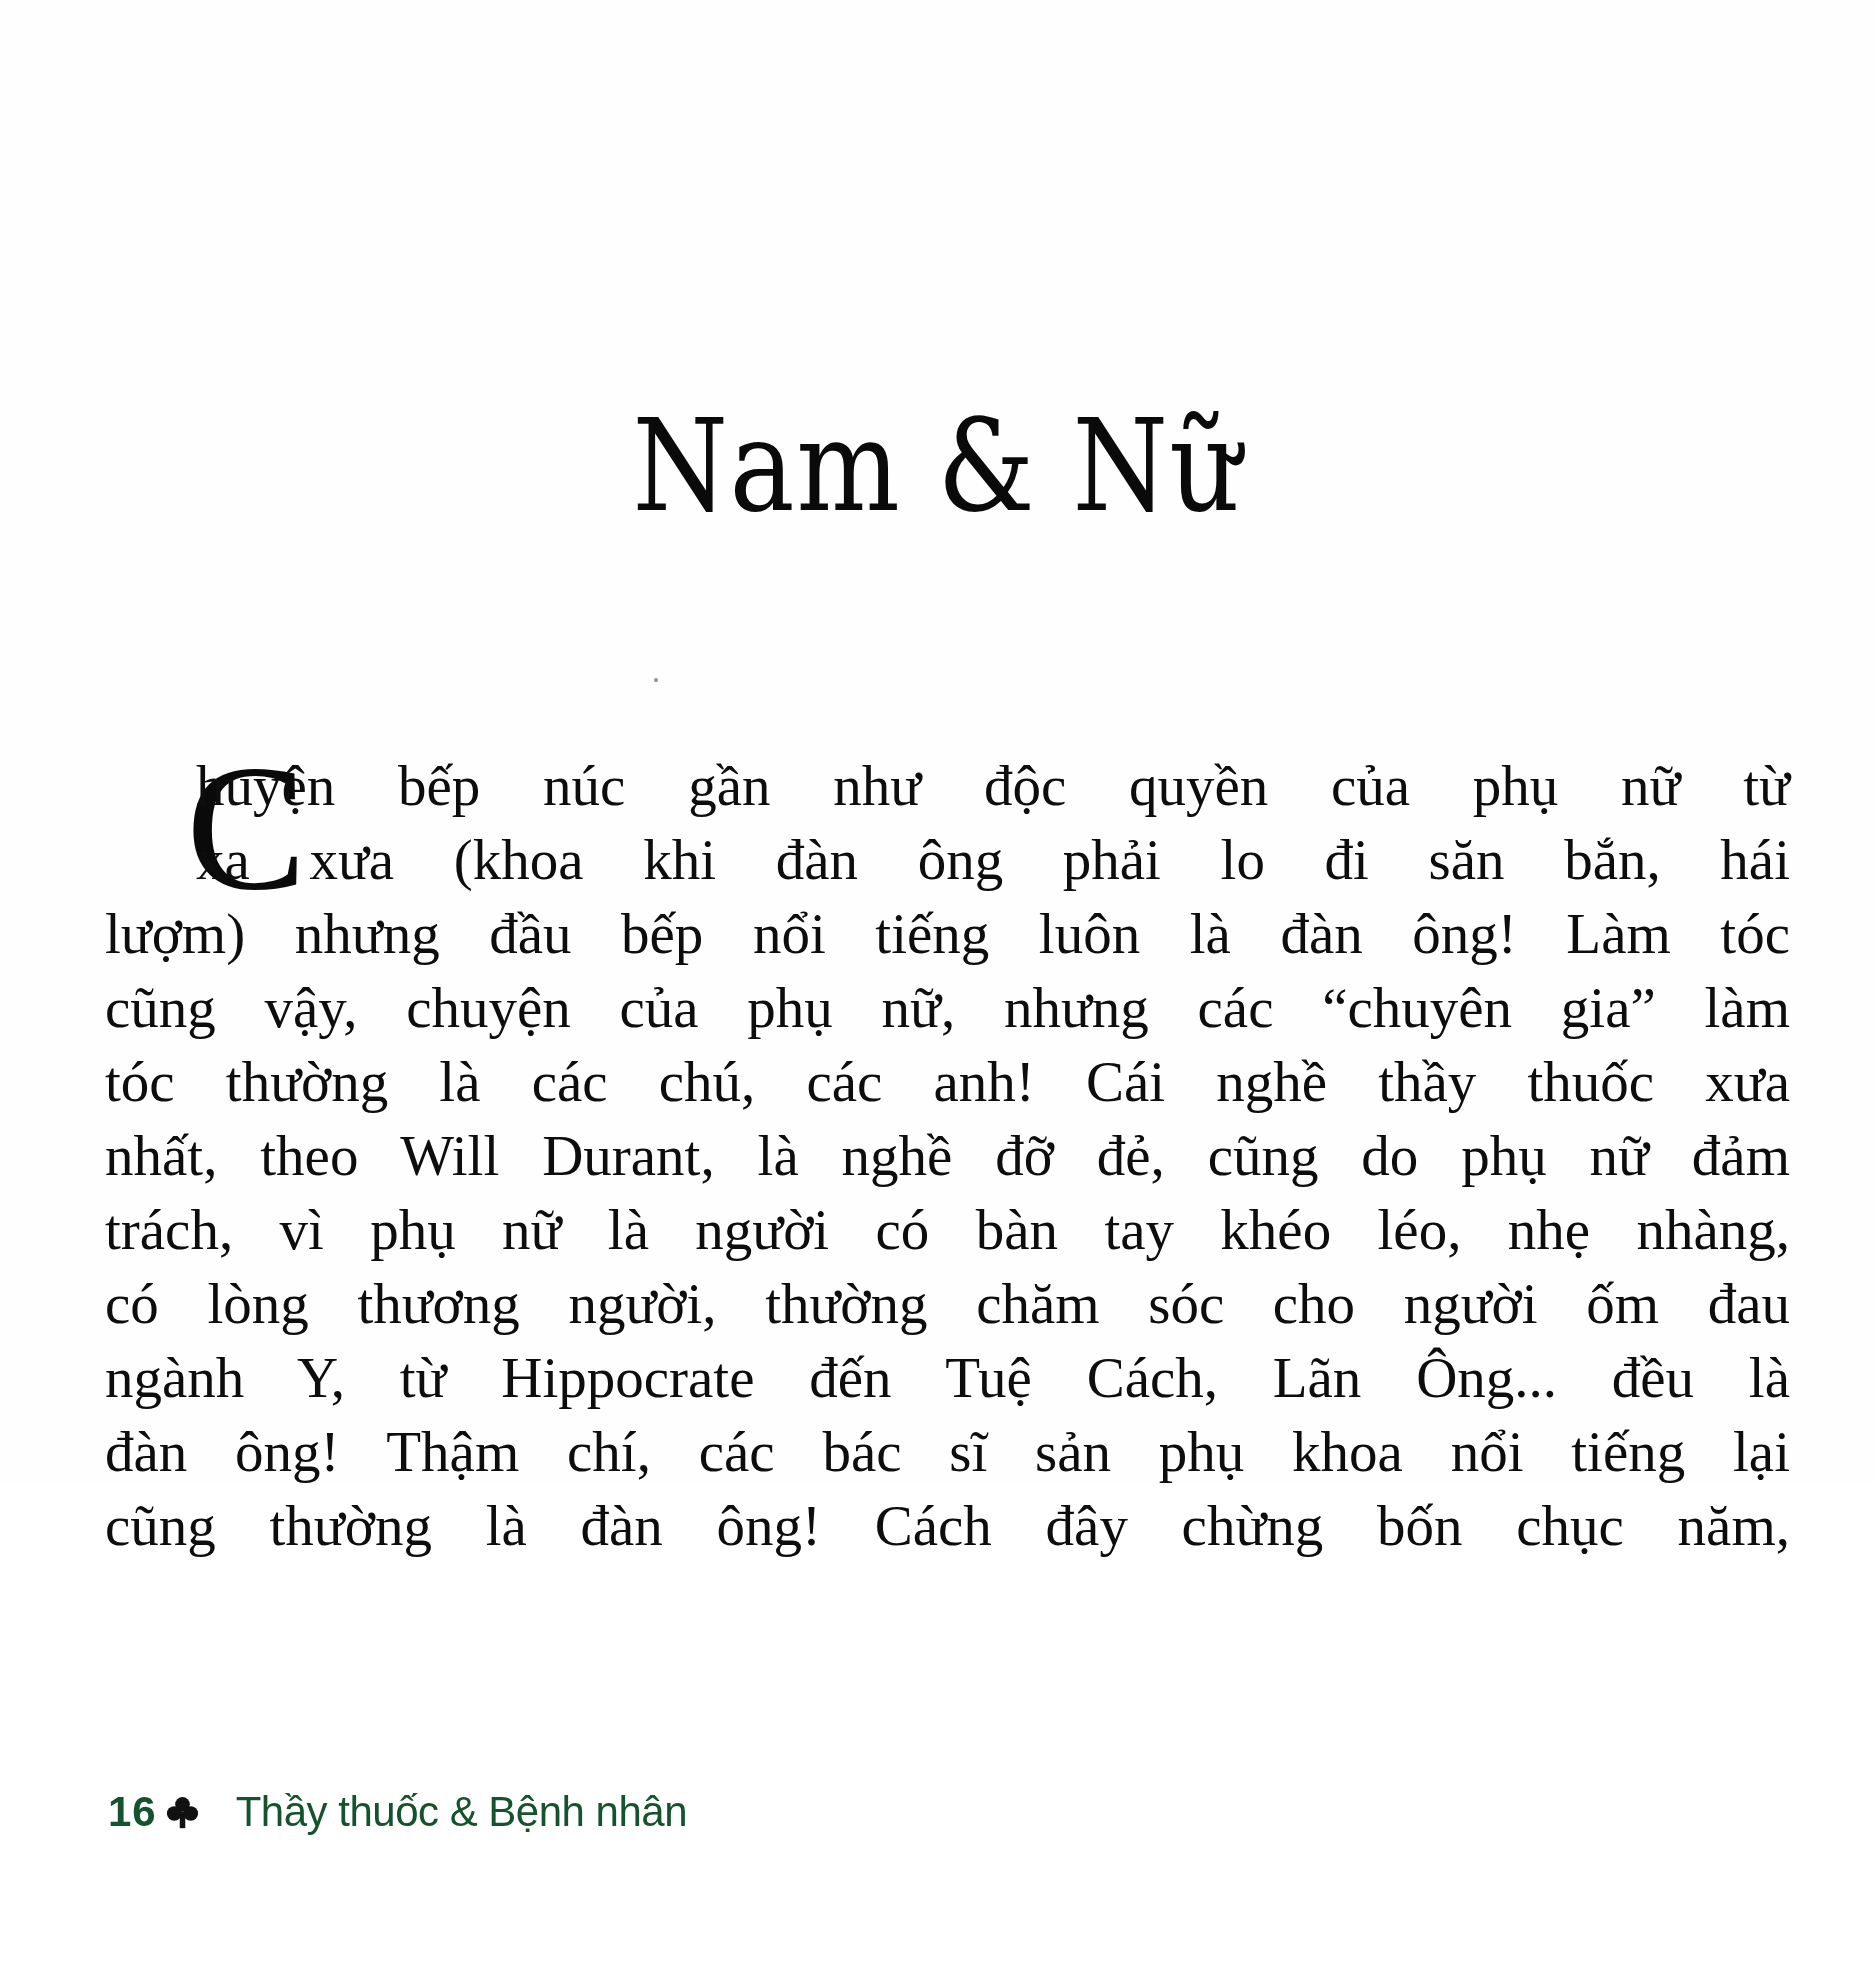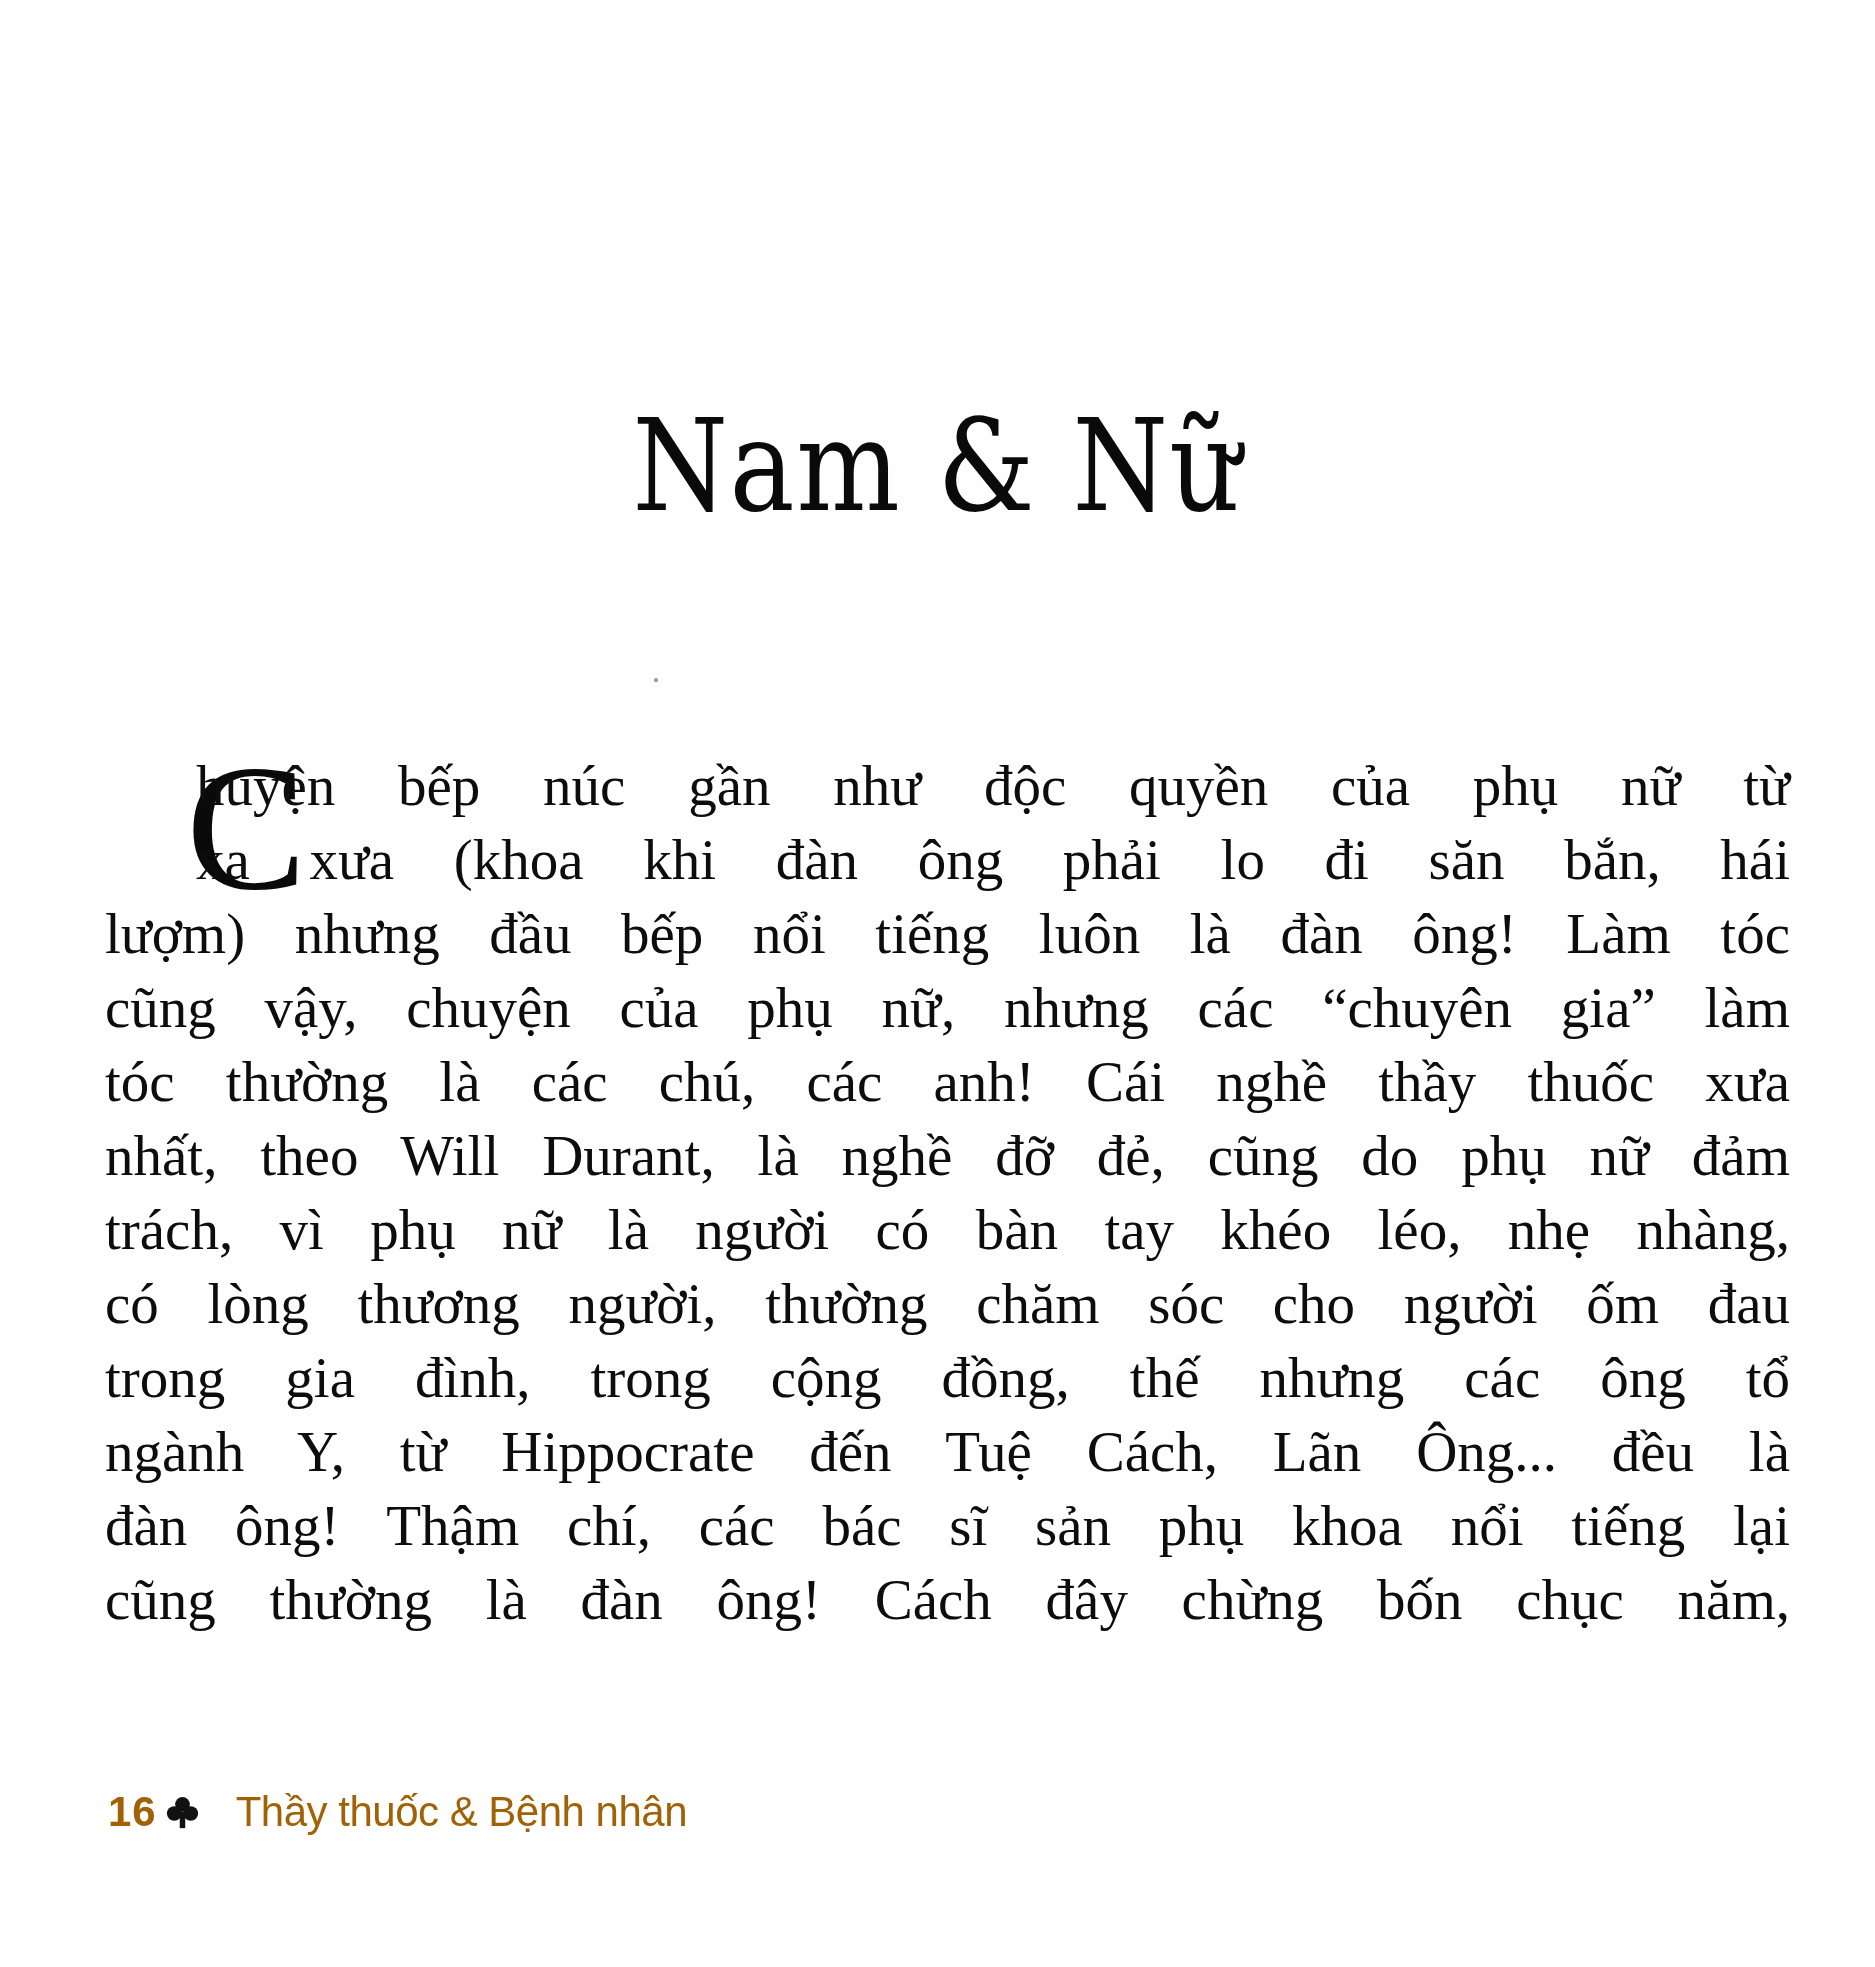--- a/index.html
+++ b/index.html
@@ -78,21 +78,21 @@
     }
     .footer {
       position: absolute;
       left: 108px;
       top: 1789px;
       height: 46px;
       display: flex;
       align-items: center;
       font-family: "Liberation Sans", sans-serif;
       font-size: 42px;
-      color: #a16207;
+      color: #14532d;
     }
     .page-number {
       font-weight: bold;
       letter-spacing: 0.9px;
     }
     .club-icon {
       display: inline-block;
       width: 33px;
       height: 37px;
       margin-left: 9.2px;
@@ -115,21 +115,20 @@
   <div class="body-text">
     <span class="drop-cap">C</span>
     <span class="line indent">huyện bếp núc gần như độc quyền của phụ nữ từ</span>
     <span class="line indent">xa xưa (khoa khi đàn ông phải lo đi săn bắn, hái</span>
     <span class="line">lượm) nhưng đầu bếp nổi tiếng luôn là đàn ông! Làm tóc</span>
     <span class="line">cũng vậy, chuyện của phụ nữ, nhưng các “chuyên gia” làm</span>
     <span class="line">tóc thường là các chú, các anh! Cái nghề thầy thuốc xưa</span>
     <span class="line">nhất, theo Will Durant, là nghề đỡ đẻ, cũng do phụ nữ đảm</span>
     <span class="line">trách, vì phụ nữ là người có bàn tay khéo léo, nhẹ nhàng,</span>
     <span class="line">có lòng thương người, thường chăm sóc cho người ốm đau</span>
-    <span class="line">trong gia đình, trong cộng đồng, thế nhưng các ông tổ</span>
     <span class="line">ngành Y, từ Hippocrate đến Tuệ Cách, Lãn Ông... đều là</span>
     <span class="line">đàn ông! Thậm chí, các bác sĩ sản phụ khoa nổi tiếng lại</span>
     <span class="line">cũng thường là đàn ông! Cách đây chừng bốn chục năm,</span>
   </div>
 
   <div class="footer">
     <span class="page-number">16</span>
     <span class="club-icon">
       <svg width="33" height="37" viewBox="0 0 36 40" xmlns="http://www.w3.org/2000/svg">
         <circle cx="18" cy="10" r="8" fill="#111"></circle>

